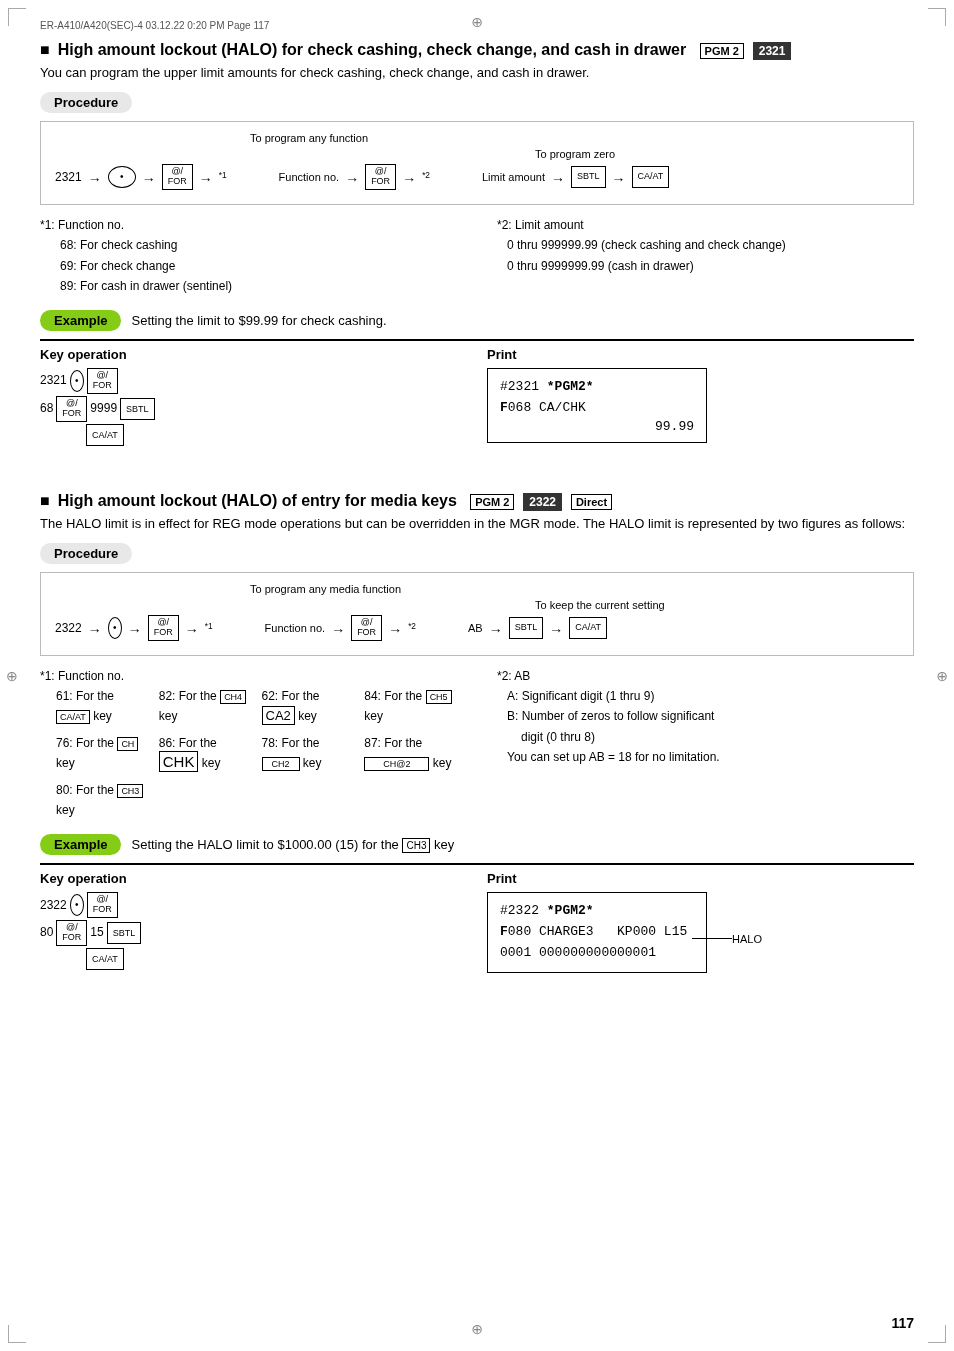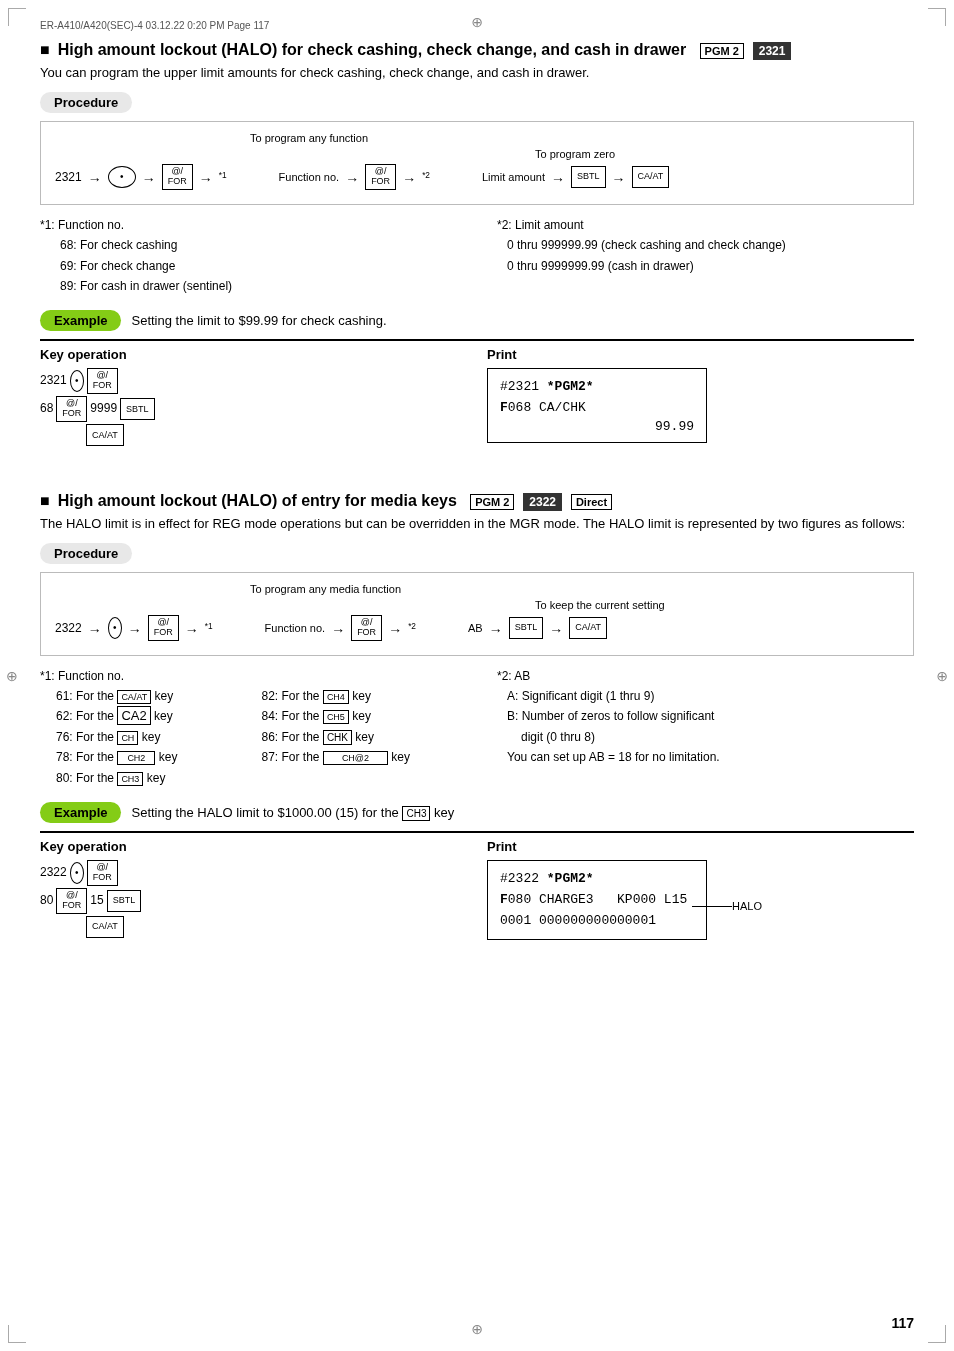--- a/index.html
+++ b/index.html
@@ -432,27 +432,27 @@
           <span class="caat-key">CA/AT</span>
         </span>
     </div>
   </div>
 
   
   <div class="notes">
     <div class="notes-col">
       <div class="notes-left">
         <div>*1:  Function no.</div>
-        <div style="padding-left:16px; display:grid; grid-template-columns: 1fr 1fr; gap:0 10px;">
+        <div style="padding-left:16px; display:grid; grid-template-columns: 1fr 1fr 1fr 1fr; gap:6px 10px;">
           <div>61: For the <span class="key-box" style="font-size:9px; display:inline; padding:1px 3px;">CA/AT</span> key</div>
           <div>82: For the <span class="key-box" style="font-size:9px; display:inline; padding:1px 3px;">CH4</span> key</div>
           <div>62: For the <span class="key-box" style="font-size:13px; display:inline; padding:1px 3px;">CA2</span> key</div>
           <div>84: For the <span class="key-box" style="font-size:9px; display:inline; padding:1px 3px;">CH5</span> key</div>
           <div>76: For the <span class="key-box" style="font-size:9px; display:inline; padding:1px 3px;">CH</span> key</div>
-          <div>86: For the <span class="key-box" style="font-size:10px; display:inline; padding:1px 3px;">CHK</span> key</div>
+          <div>86: For the <span class="key-box" style="font-size:15px; display:inline; padding:1px 3px;">CHK</span> key</div>
           <div>78: For the <span class="key-box" style="font-size:9px; display:inline; padding:1px 9px;">CH2</span> key</div>
           <div>87: For the <span class="key-box" style="font-size:9px; display:inline; padding:1px 18px;">CH@2</span> key</div>
           <div>80: For the <span class="key-box" style="font-size:9px; display:inline; padding:1px 3px;">CH3</span> key</div>
           <div></div>
         </div>
       </div>
       <div class="notes-right">
         <div>*2:  AB</div>
         <div style="padding-left:10px;">
           <div>A: Significant digit (1 thru 9)</div>

